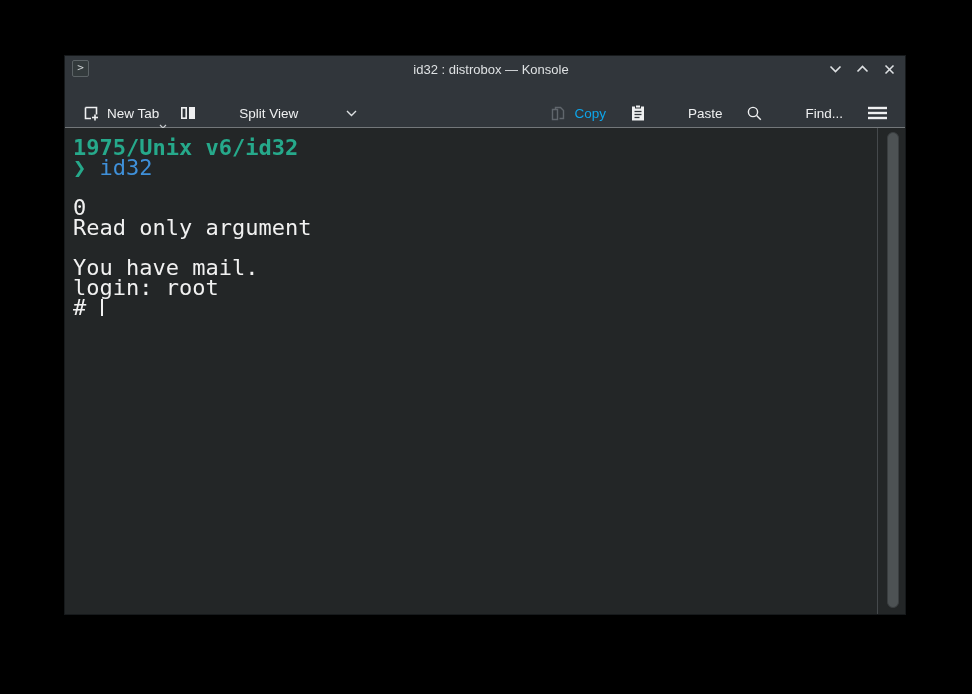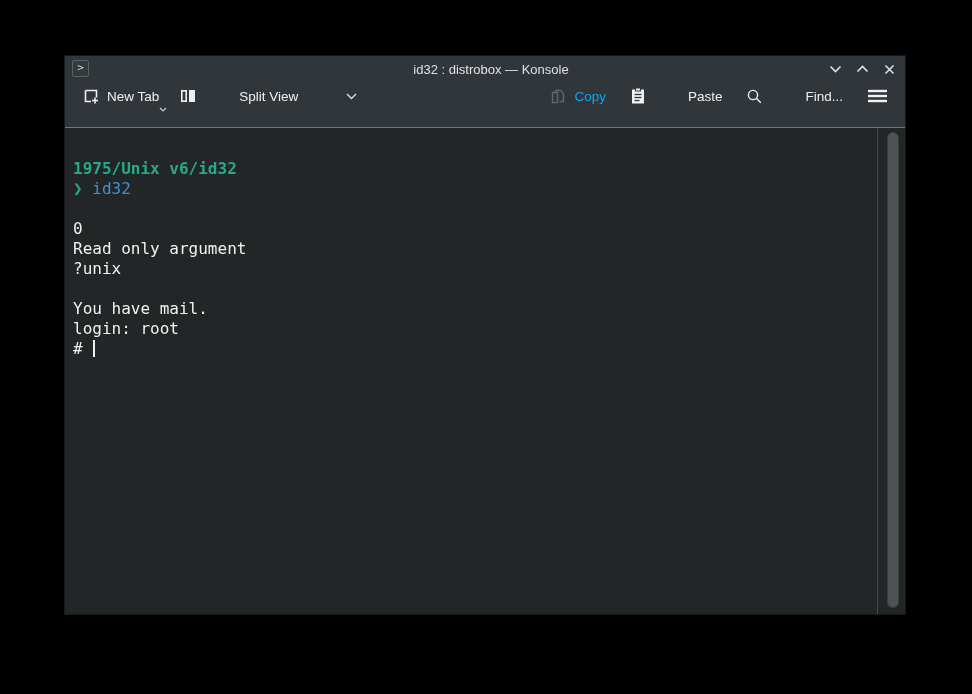--- a/index.html
+++ b/index.html
@@ -46,21 +46,21 @@
   .win-controls {
     position: absolute; right: 9px; top: 0; height: 26px;
     display: flex; align-items: center; gap: 13px;
   }
   .win-btn { width: 14px; height: 14px; display: flex; align-items: center; justify-content: center; cursor: default; }
   .win-btn svg { display: block; }
 
   
   .toolbar {
     height: 45px; flex: 0 0 45px;
-    display: flex; align-items: flex-start;
+    display: flex; align-items: flex-end;
     padding: 0 13px;
     box-sizing: border-box;
     color: #eff0f1; font-size: 13.5px;
   }
   .tb-btn {
     display: flex; align-items: center; gap: 7px;
     padding: 5px 4px; border-radius: 3px;
     position: relative;
     white-space: nowrap;
   }
@@ -80,23 +80,23 @@
 
   
   .terminal {
     flex: 1 1 auto;
     background: #232627;
     position: relative;
     overflow: hidden;
     cursor: text;
   }
   .term-content {
-    position: absolute; left: 8px; top: 31px; right: 32px;
+    position: absolute; left: 8px; top: 10px; right: 32px;
     font-family: "DejaVu Sans Mono", monospace;
-    font-size: 16px;
+    font-size: 22px;
     color: #f1f1f1;
   }
   .tline { height: 20px; line-height: 20px; white-space: pre; }
   .teal { color: #26a98b; }
   .bold { font-weight: bold; }
   .blue { color: #3f90d9; }
   .cursor-beam {
     display: inline-block;
     width: 2px; height: 17px;
     background: #f1f1f1;
@@ -232,21 +232,20 @@
 
     <div class="tb-separator"></div>
 
     <div class="terminal">
       <div class="term-content">
         <div class="tline"><span class="teal bold">1975/Unix v6/id32</span></div>
         <div class="tline"><span class="teal">❯ </span><span class="blue">id32</span></div>
         <div class="tline"></div>
         <div class="tline"><span>0</span></div>
         <div class="tline"><span>Read only argument</span></div>
-        <div class="tline"><span>?unix</span></div>
         <div class="tline"></div>
         <div class="tline"><span>You have mail.</span></div>
         <div class="tline"><span>login: root</span></div>
         <div class="tline"><span># </span><span class="cursor-beam"></span></div>
       </div>
 
       <div class="scroll-divider"></div>
       <div class="scroll-thumb"></div>
     </div>
 

